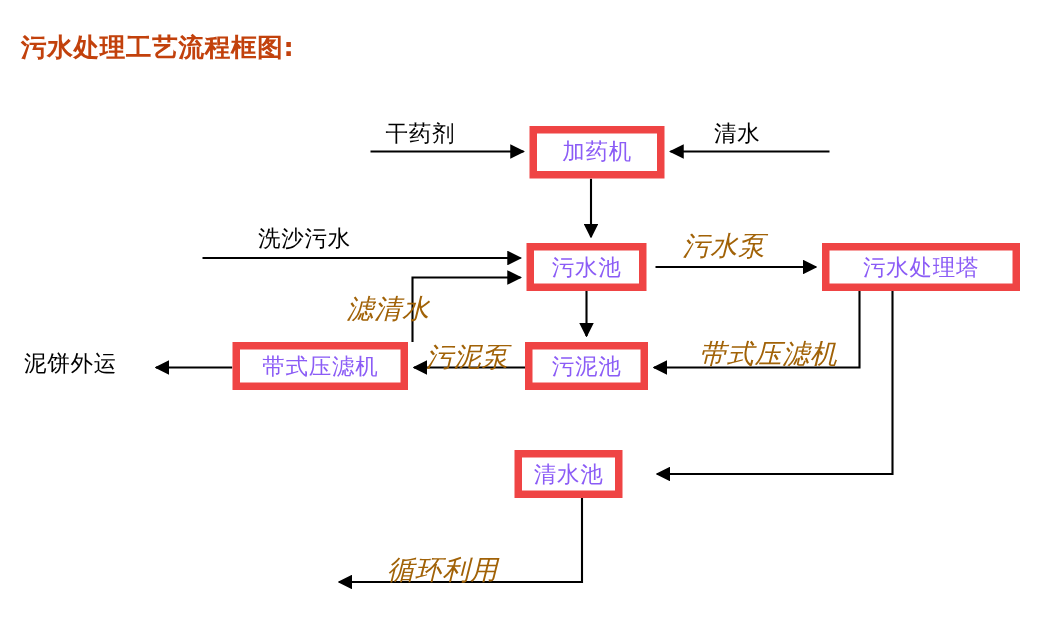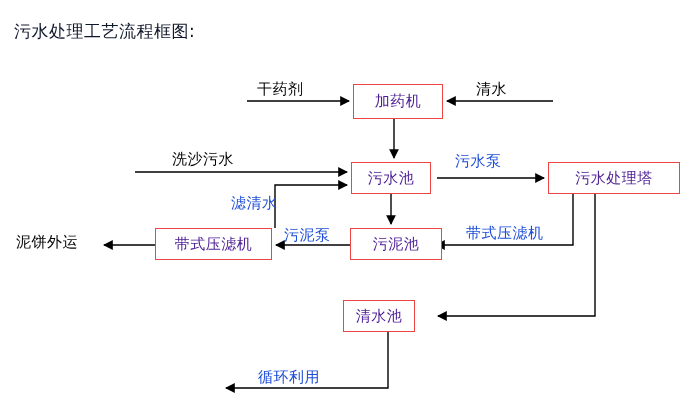--- a/index.html
+++ b/index.html
@@ -19,45 +19,46 @@
     left: 0;
     top: 0;
     width: 700px;
     height: 420px;
   }
   .title {
     position: absolute;
     left: 14px;
     top: 20px;
     font-size: 17px;
-    font-weight: normal;
-    color: #0f172a;
+    font-weight: bold;
+    color: #c2410c;
     letter-spacing: 0.5px;
     white-space: nowrap;
   }
   .node {
     position: absolute;
-    border: 1px solid #ef4444;
+    border: 5px solid #ef4444;
     box-sizing: border-box;
     background: #ffffff;
     display: flex;
     align-items: center;
     justify-content: center;
     font-size: 15px;
-    color: #4c1d95;
+    color: #8b5cf6;
     white-space: nowrap;
     letter-spacing: 0.5px;
   }
   .edge-label {
     position: absolute;
-    font-size: 15px;
-    color: #1d4ed8;
+    font-size: 18px;
+    color: #a16207;
     white-space: nowrap;
     letter-spacing: 0.5px;
     background: transparent;
+    font-style: italic;
   }
   .term-label {
     position: absolute;
     font-size: 15px;
     color: #000000;
     white-space: nowrap;
     letter-spacing: 0.5px;
   }
 </style>
 </head>
@@ -104,21 +105,21 @@
 </div>
 
 <div class="node" style="left:351px; top:162px; width:80px; height:32px;">
   <span>污水池</span>
 </div>
 
 <div class="node" style="left:548px; top:162px; width:132px; height:32px;">
   <span>污水处理塔</span>
 </div>
 
-<div class="node" style="left:350px; top:228px; width:92px; height:32px;">
+<div class="node" style="left:350px; top:228px; width:82px; height:32px;">
   <span>污泥池</span>
 </div>
 
 <div class="node" style="left:155px; top:228px; width:117px; height:32px;text-align:right;">
   <span>带式压滤机</span>
 </div>
 
 <div class="node" style="left:343px; top:300px; width:72px; height:32px;">
   <span>清水池</span>
 </div>

